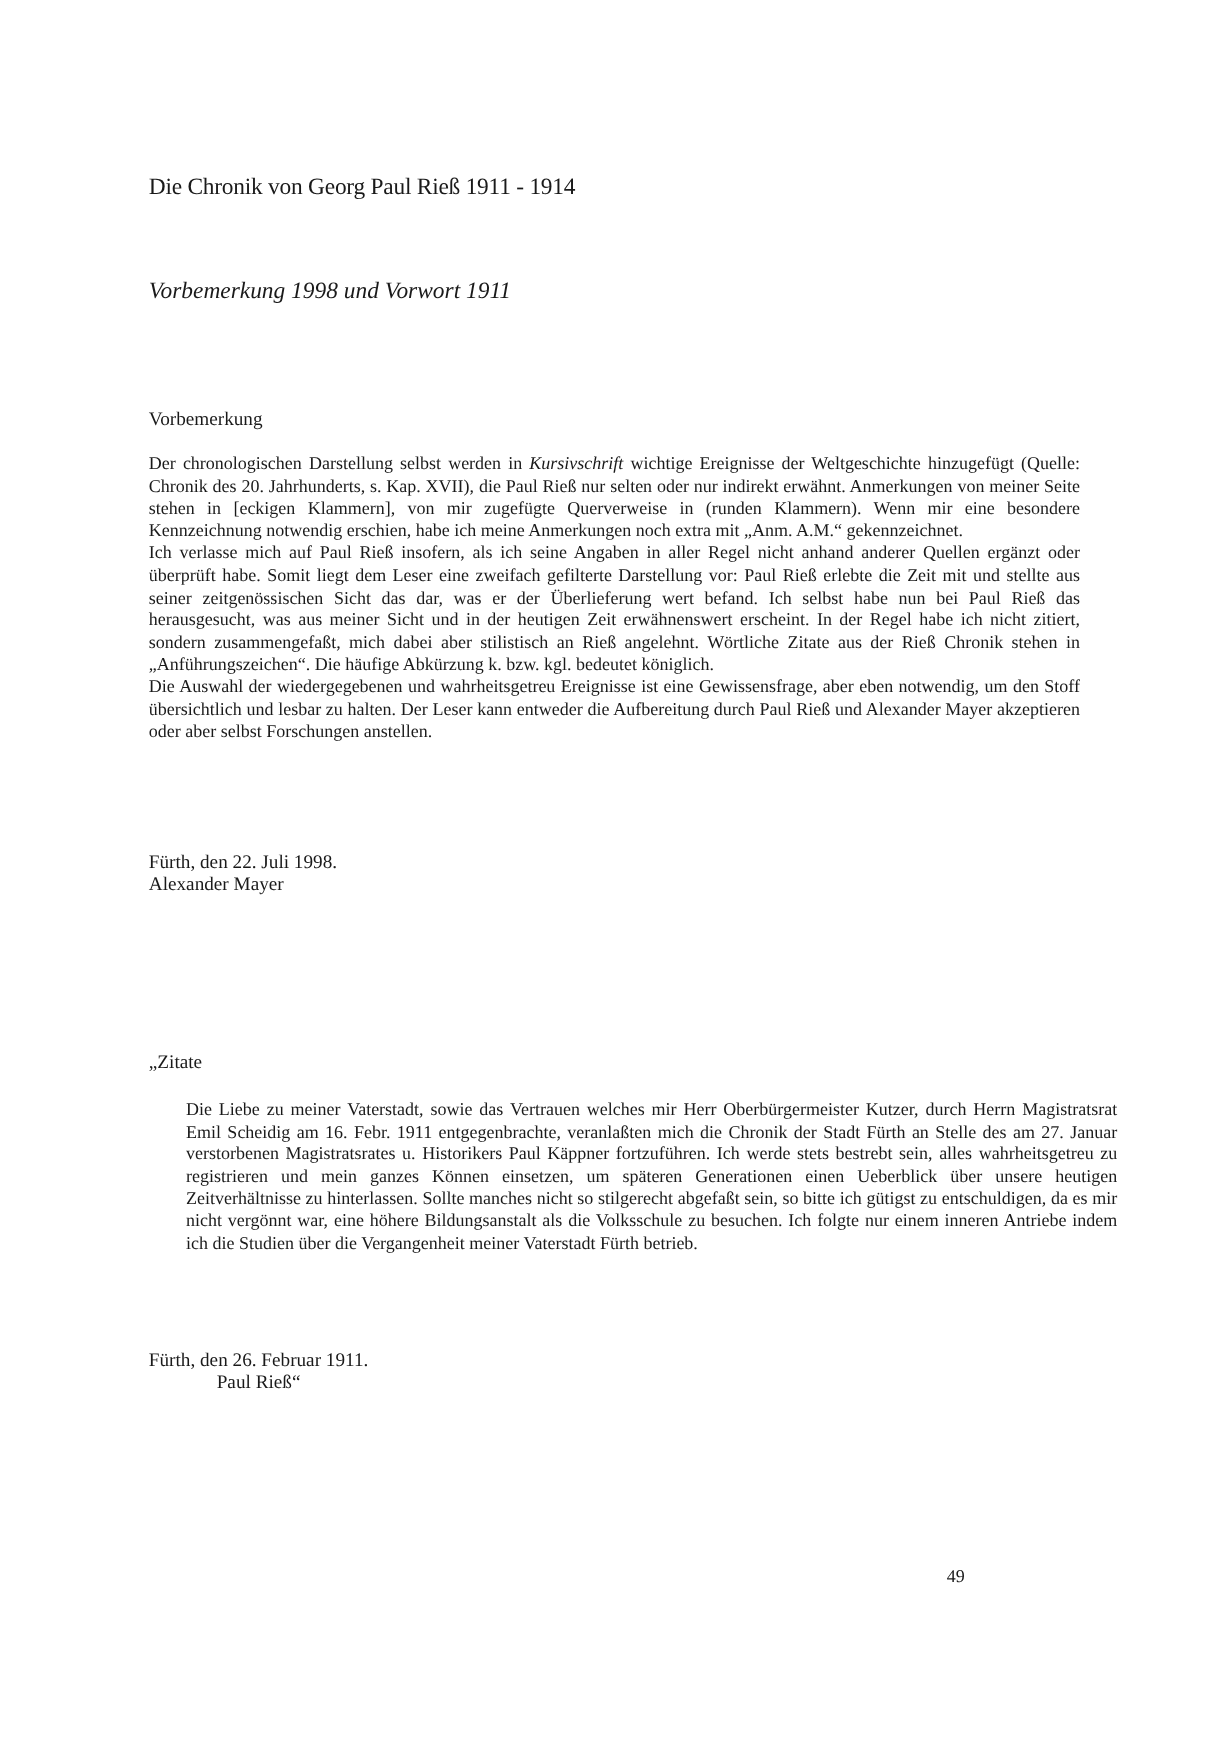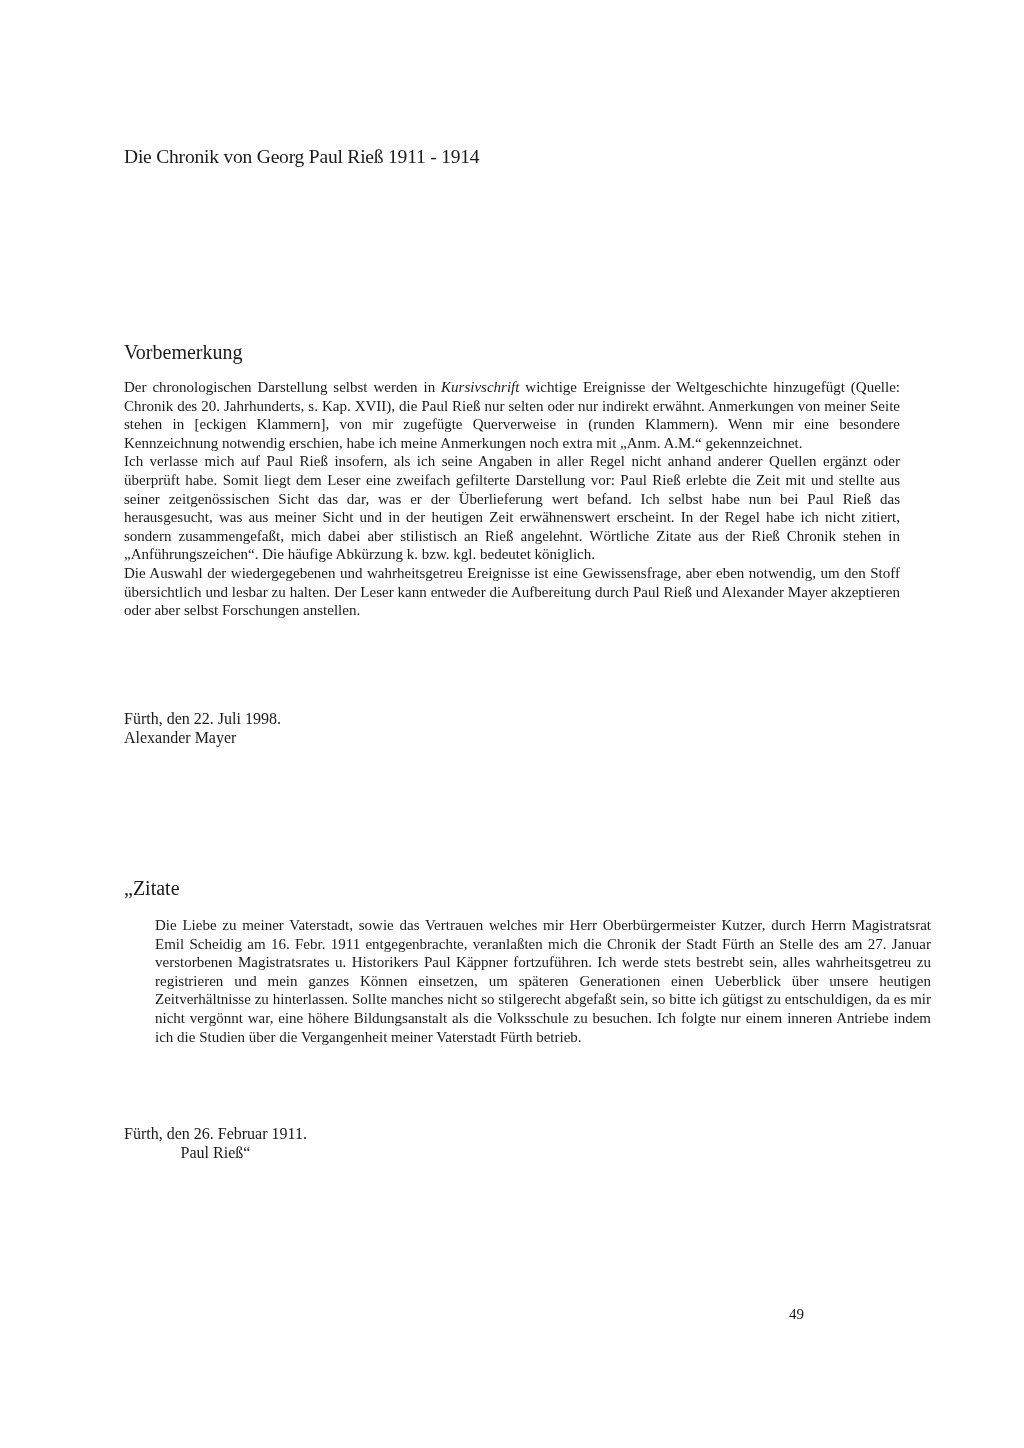--- a/index.html
+++ b/index.html
@@ -32,21 +32,21 @@
       position: absolute;
       left: 124px;
       top: 232px;
       font-size: 19.5px;
       font-style: italic;
       white-space: nowrap;
     }
     .section-heading {
       position: absolute;
       left: 124px;
-      font-size: 20px;
+      font-size: 16px;
       white-space: nowrap;
     }
     .para-block {
       position: absolute;
       left: 124px;
       width: 776px;
       font-size: 15px;
       line-height: 18.6px;
       text-align: justify;
     }
@@ -71,20 +71,21 @@
     }
     .italic { font-style: italic; }
   </style>
 </head>
 <body>
 
 <div class="page">
 
   <div class="title">Die Chronik von Georg Paul Rieß 1911 - 1914</div>
 
+  <div class="subtitle">Vorbemerkung 1998 und Vorwort 1911</div>
 
   <div class="section-heading" style="top:341px;">Vorbemerkung</div>
 
   <div class="para-block" style="top:378px;">
     <p class="last-justify"><span>Der chronologischen Darstellung selbst werden in </span><span class="italic">Kursivschrift</span><span> wichtige Ereignisse der Weltgeschichte hinzugefügt (Quelle: Chronik des 20. Jahrhunderts, s. Kap. XVII), die Paul Rieß nur selten oder nur indirekt erwähnt. Anmerkungen von meiner Seite stehen in [eckigen Klammern], von mir zugefügte Querverweise in (runden Klammern). Wenn mir eine besondere Kennzeichnung notwendig erschien, habe ich meine Anmerkungen noch extra mit „Anm. A.M.“ gekennzeichnet.</span></p>
     <p class="last-justify">Ich verlasse mich auf Paul Rieß insofern, als ich seine Angaben in aller Regel nicht anhand anderer Quellen ergänzt oder überprüft habe. Somit liegt dem Leser eine zweifach gefilterte Darstellung vor: Paul Rieß erlebte die Zeit mit und stellte aus seiner zeitgenössischen Sicht das dar, was er der Überlieferung wert befand. Ich selbst habe nun bei Paul Rieß das herausgesucht, was aus meiner Sicht und in der heutigen Zeit erwähnenswert erscheint. In der Regel habe ich nicht zitiert, sondern zusammengefaßt, mich dabei aber stilistisch an Rieß angelehnt. Wörtliche Zitate aus der Rieß Chronik stehen in „Anführungszeichen“. Die häufige Abkürzung k. bzw. kgl. bedeutet königlich.</p>
     <p class="last-justify">Die Auswahl der wiedergegebenen und wahrheitsgetreu Ereignisse ist eine Gewissensfrage, aber eben notwendig, um den Stoff übersichtlich und lesbar zu halten. Der Leser kann entweder die Aufbereitung durch Paul Rieß und Alexander Mayer akzeptieren oder aber selbst Forschungen anstellen.</p>
   </div>
 
   <div class="signature" style="top:710px;">

